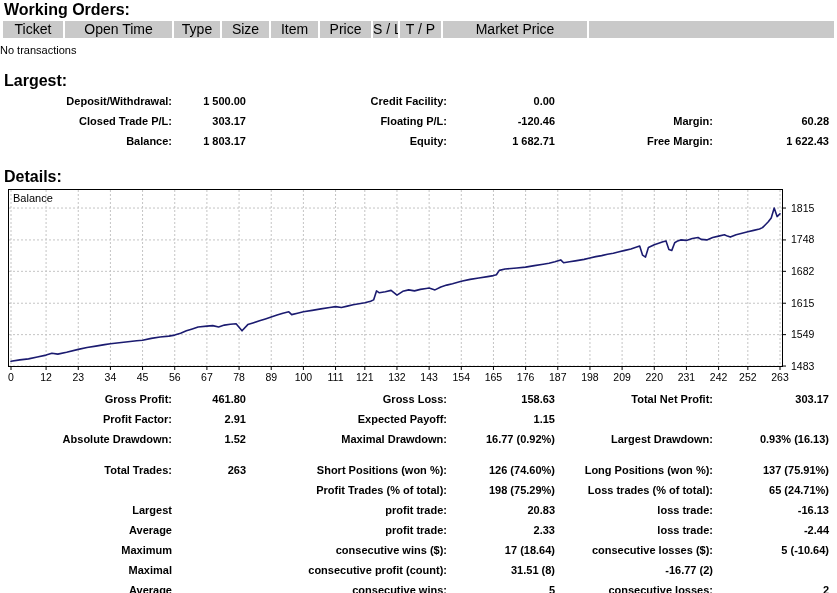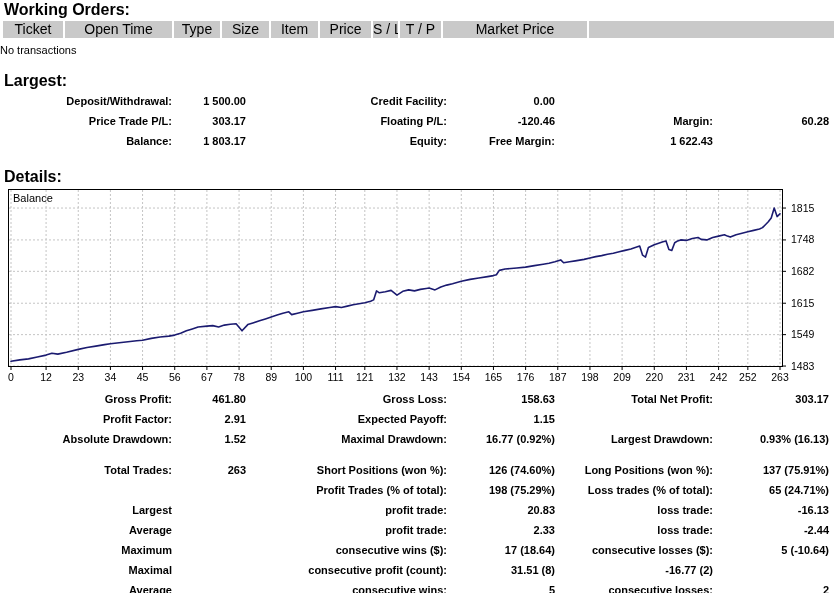--- a/index.html
+++ b/index.html
@@ -67,31 +67,32 @@
 <div class="rows-block">
     <div class="stat-grid">
       <div class="cell">Deposit/Withdrawal:</div>
       <div class="cell">1 500.00</div>
       <div class="cell">Credit Facility:</div>
       <div class="cell">0.00</div>
       <div class="cell"></div>
       <div class="cell"></div>
     </div>
     <div class="stat-grid">
-      <div class="cell">Price Trade P/L:</div>
+      <div class="cell">Closed Trade P/L:</div>
       <div class="cell">303.17</div>
       <div class="cell">Floating P/L:</div>
       <div class="cell">-120.46</div>
       <div class="cell">Margin:</div>
       <div class="cell">60.28</div>
     </div>
     <div class="stat-grid">
       <div class="cell">Balance:</div>
       <div class="cell">1 803.17</div>
       <div class="cell">Equity:</div>
+      <div class="cell">1 682.71</div>
       <div class="cell">Free Margin:</div>
       <div class="cell">1 622.43</div>
     </div>
   </div>
 
 <div class="section-title details-title">Details:</div>
 <div class="chart-wrap">
   <svg width="830" height="196" style="overflow:visible">
       <line x1="3" y1="1" x2="3" y2="177" stroke="#c4c4c4" stroke-width="1" stroke-dasharray="2,2"></line>
       <line x1="38.08745247148289" y1="1" x2="38.08745247148289" y2="177" stroke="#c4c4c4" stroke-width="1" stroke-dasharray="2,2"></line>

